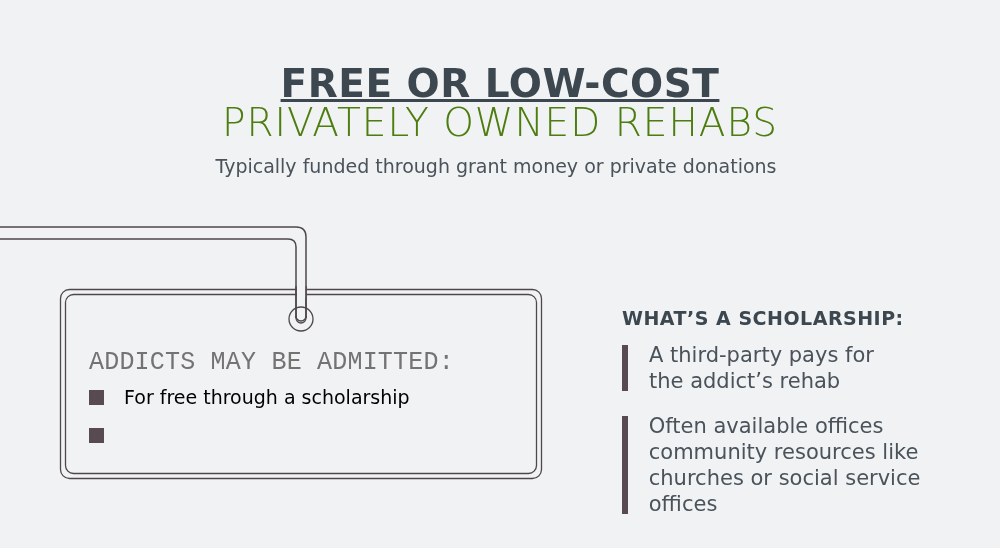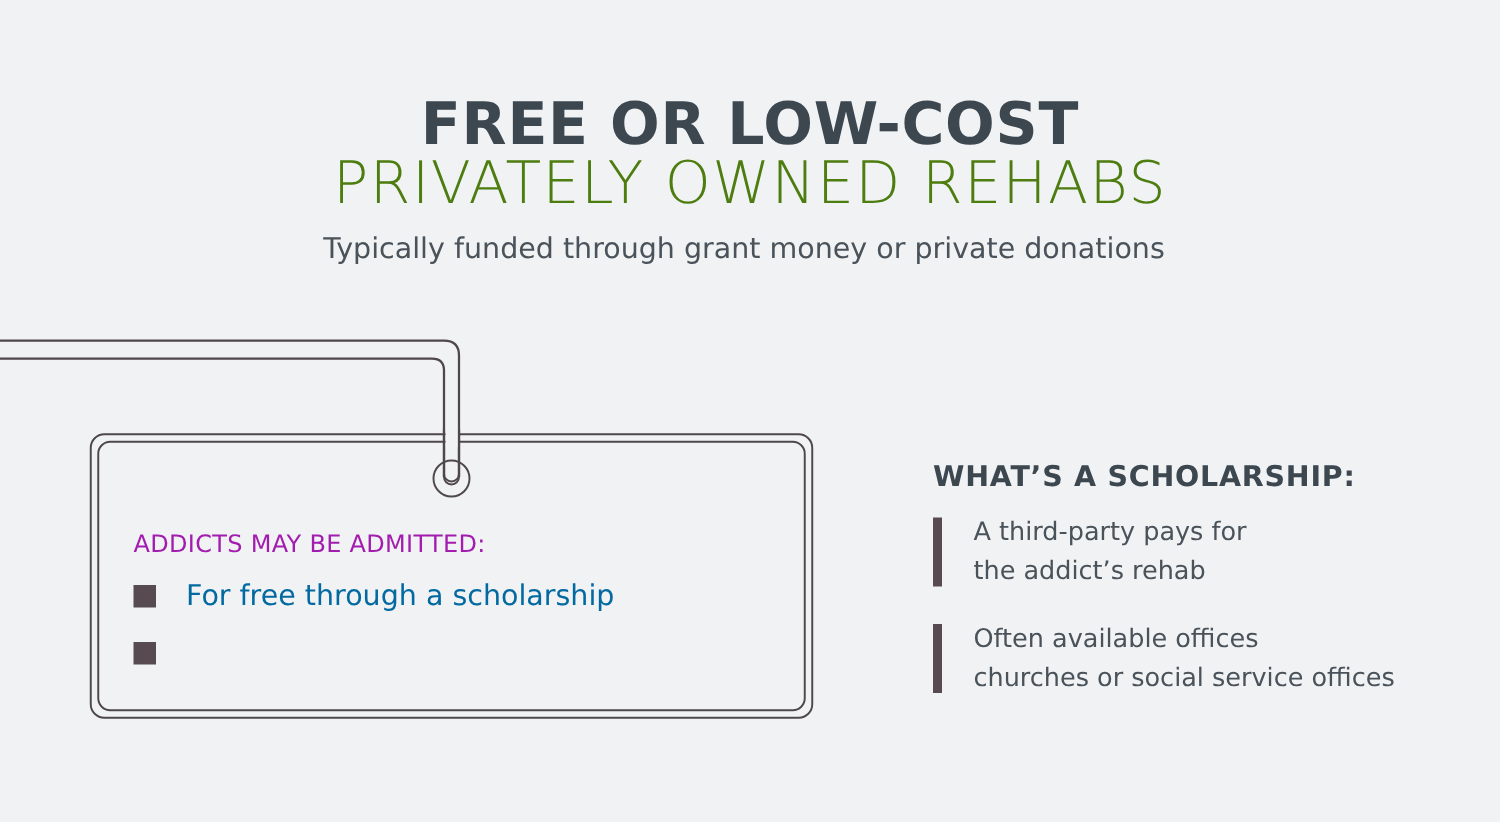--- a/index.html
+++ b/index.html
@@ -13,20 +13,21 @@
   }
   .title-bold {
     position: absolute; left: 0; width: 1000px; top: 62px;
     text-align: center;
     font-family: "DejaVu Sans", sans-serif;
     font-weight: bold;
     font-size: 39px;
     letter-spacing: 0.5px;
     color: #3c4750;
     line-height: 44px;
+    text-decoration: underline;
   }
   .title-light {
     position: absolute; left: 0; width: 1000px; top: 101px;
     text-align: center;
     font-family: "DejaVu Sans", sans-serif;
     font-weight: 200;
     font-size: 39px;
     letter-spacing: 1px;
     color: #4d7c0f;
     line-height: 44px;
@@ -37,46 +38,46 @@
     text-align: center;
     font-size: 19px;
     color: #4a525a;
     line-height: 26px;
   }
   svg.lines { position: absolute; left: 0; top: 0; }
   .box-text {
     position: absolute; left: 89px; top: 350px;
   }
   .box-heading {
-    font-size: 16px; color: #a21caf; letter-spacing: 0.2px;
-    line-height: 26px; margin-bottom: 8px;
+    font-size: 25px; color: #737373; letter-spacing: 0.2px;
+    line-height: 26px; margin-bottom: 8px; font-family: Liberation Mono, monospace;
   }
   .bullet-row {
     display: flex; align-items: center; height: 26px; margin-bottom: 12px;
   }
   .bullet {
     width: 15px; height: 15px; background: #574a50; margin-right: 20px;
   }
-  .bullet-text { font-size: 19px; color: #0369a1; }
+  .bullet-text { font-size: 19px; color: #000000; }
   .side {
     position: absolute; left: 622px; top: 290px; width: 360px; margin-top: 15px;
   }
   .side-title {
     font-weight: bold; font-size: 19px; color: #3c4750; letter-spacing: 0.5px;
     line-height: 26px; margin-bottom: 11px;
   }
   .side-item {
     display: flex; margin-bottom: 19px;
   }
   .side-bar {
     width: 6px; background: #574a50; margin-right: 21px;
     margin-top: 3px; margin-bottom: 3px;
   }
   .side-text {
-    font-size: 17px; color: #4a525a; line-height: 26px;
+    font-size: 21px; color: #4a525a; line-height: 26px;
   }
   .side-text span { display: block; }
 </style>
 </head>
 <body>
 
 <div class="title-bold">FREE OR LOW-COST</div>
 <div class="title-light">PRIVATELY OWNED REHABS</div>
 <div class="subtitle">Typically funded through grant money or private donations</div>
 
@@ -115,16 +116,17 @@
     <div class="side-bar"></div>
     <div class="side-text">
       <span>A third-party pays for</span>
       <span>the addict’s rehab</span>
     </div>
   </div>
   <div class="side-item">
     <div class="side-bar"></div>
     <div class="side-text">
       <span>Often available offices</span>
+      <span>community resources like</span>
       <span>churches or social service offices</span>
     </div>
   </div>
 </div>
 
 </body></html>

